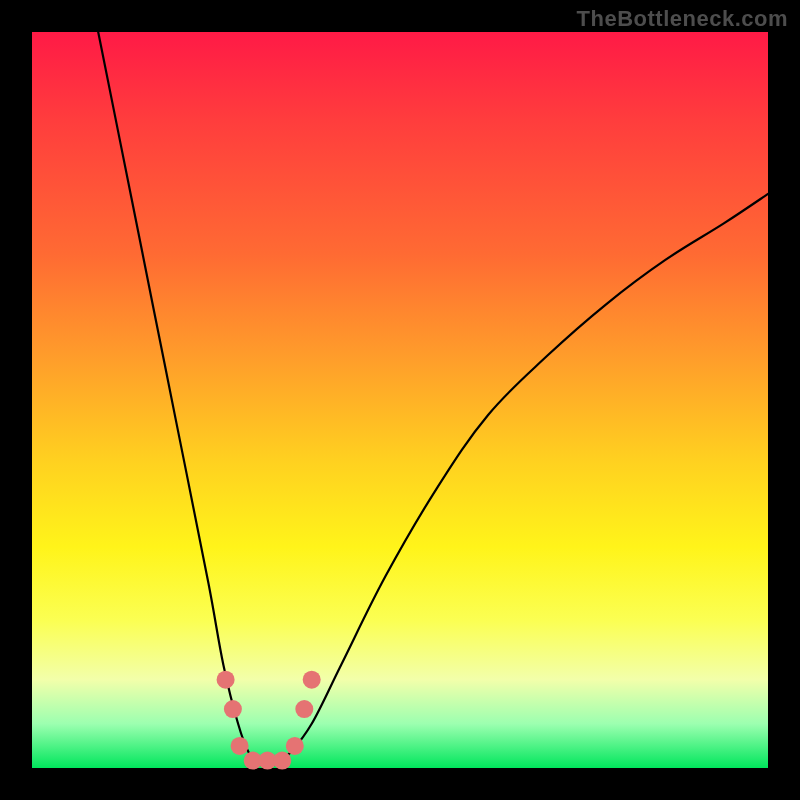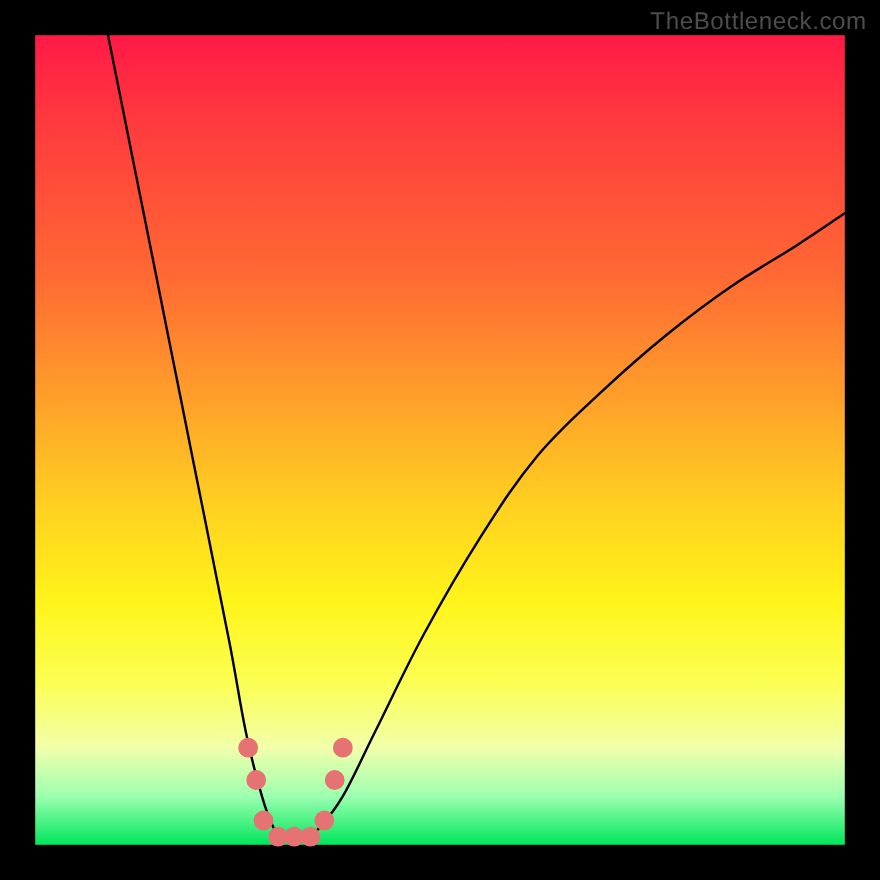--- a/index.html
+++ b/index.html
@@ -40,21 +40,21 @@
       #00e65c 100%
     );
   }
   .watermark {
     position: absolute;
     top: 6px;
     right: 12px;
     color: #4d4d4d;
     font-size: 22px;
     letter-spacing: 0.5px;
-    font-weight: 400;
+    font-weight: 700;
     user-select: none;
   }
   svg.curve {
     position: absolute;
     left: 0;
     top: 0;
     width: 736px;
     height: 736px;
     overflow: visible;
   }

